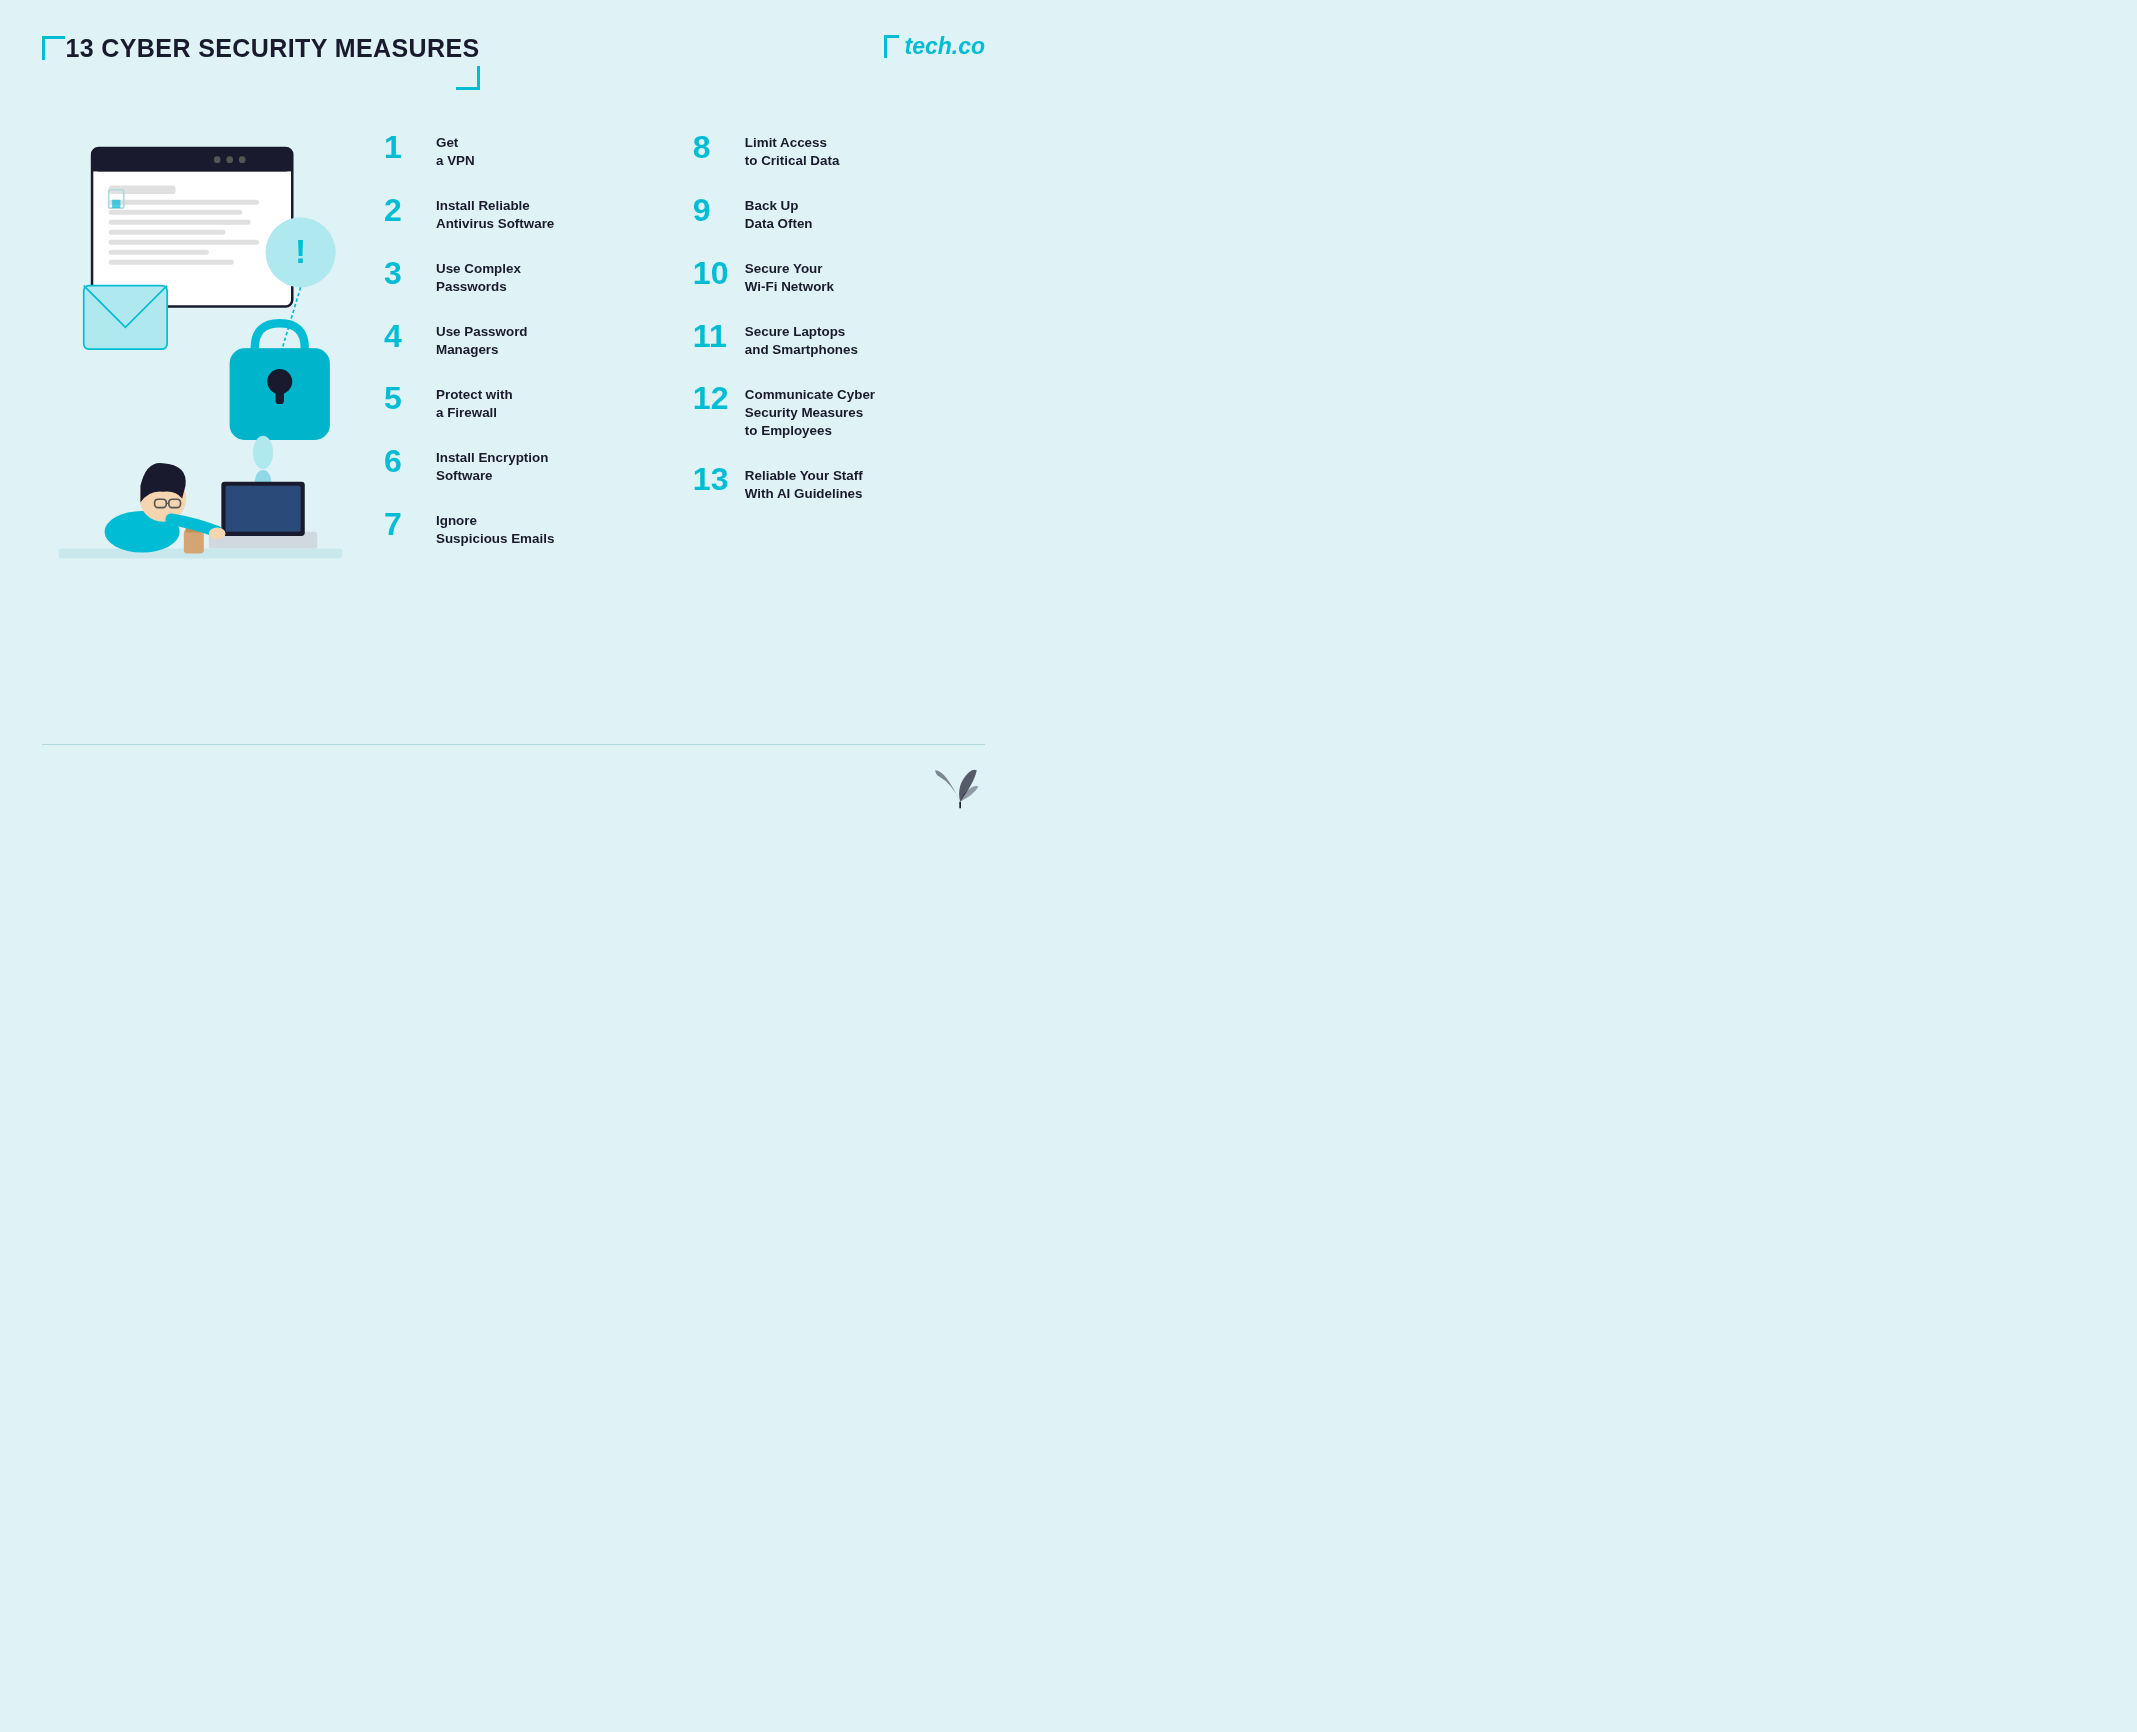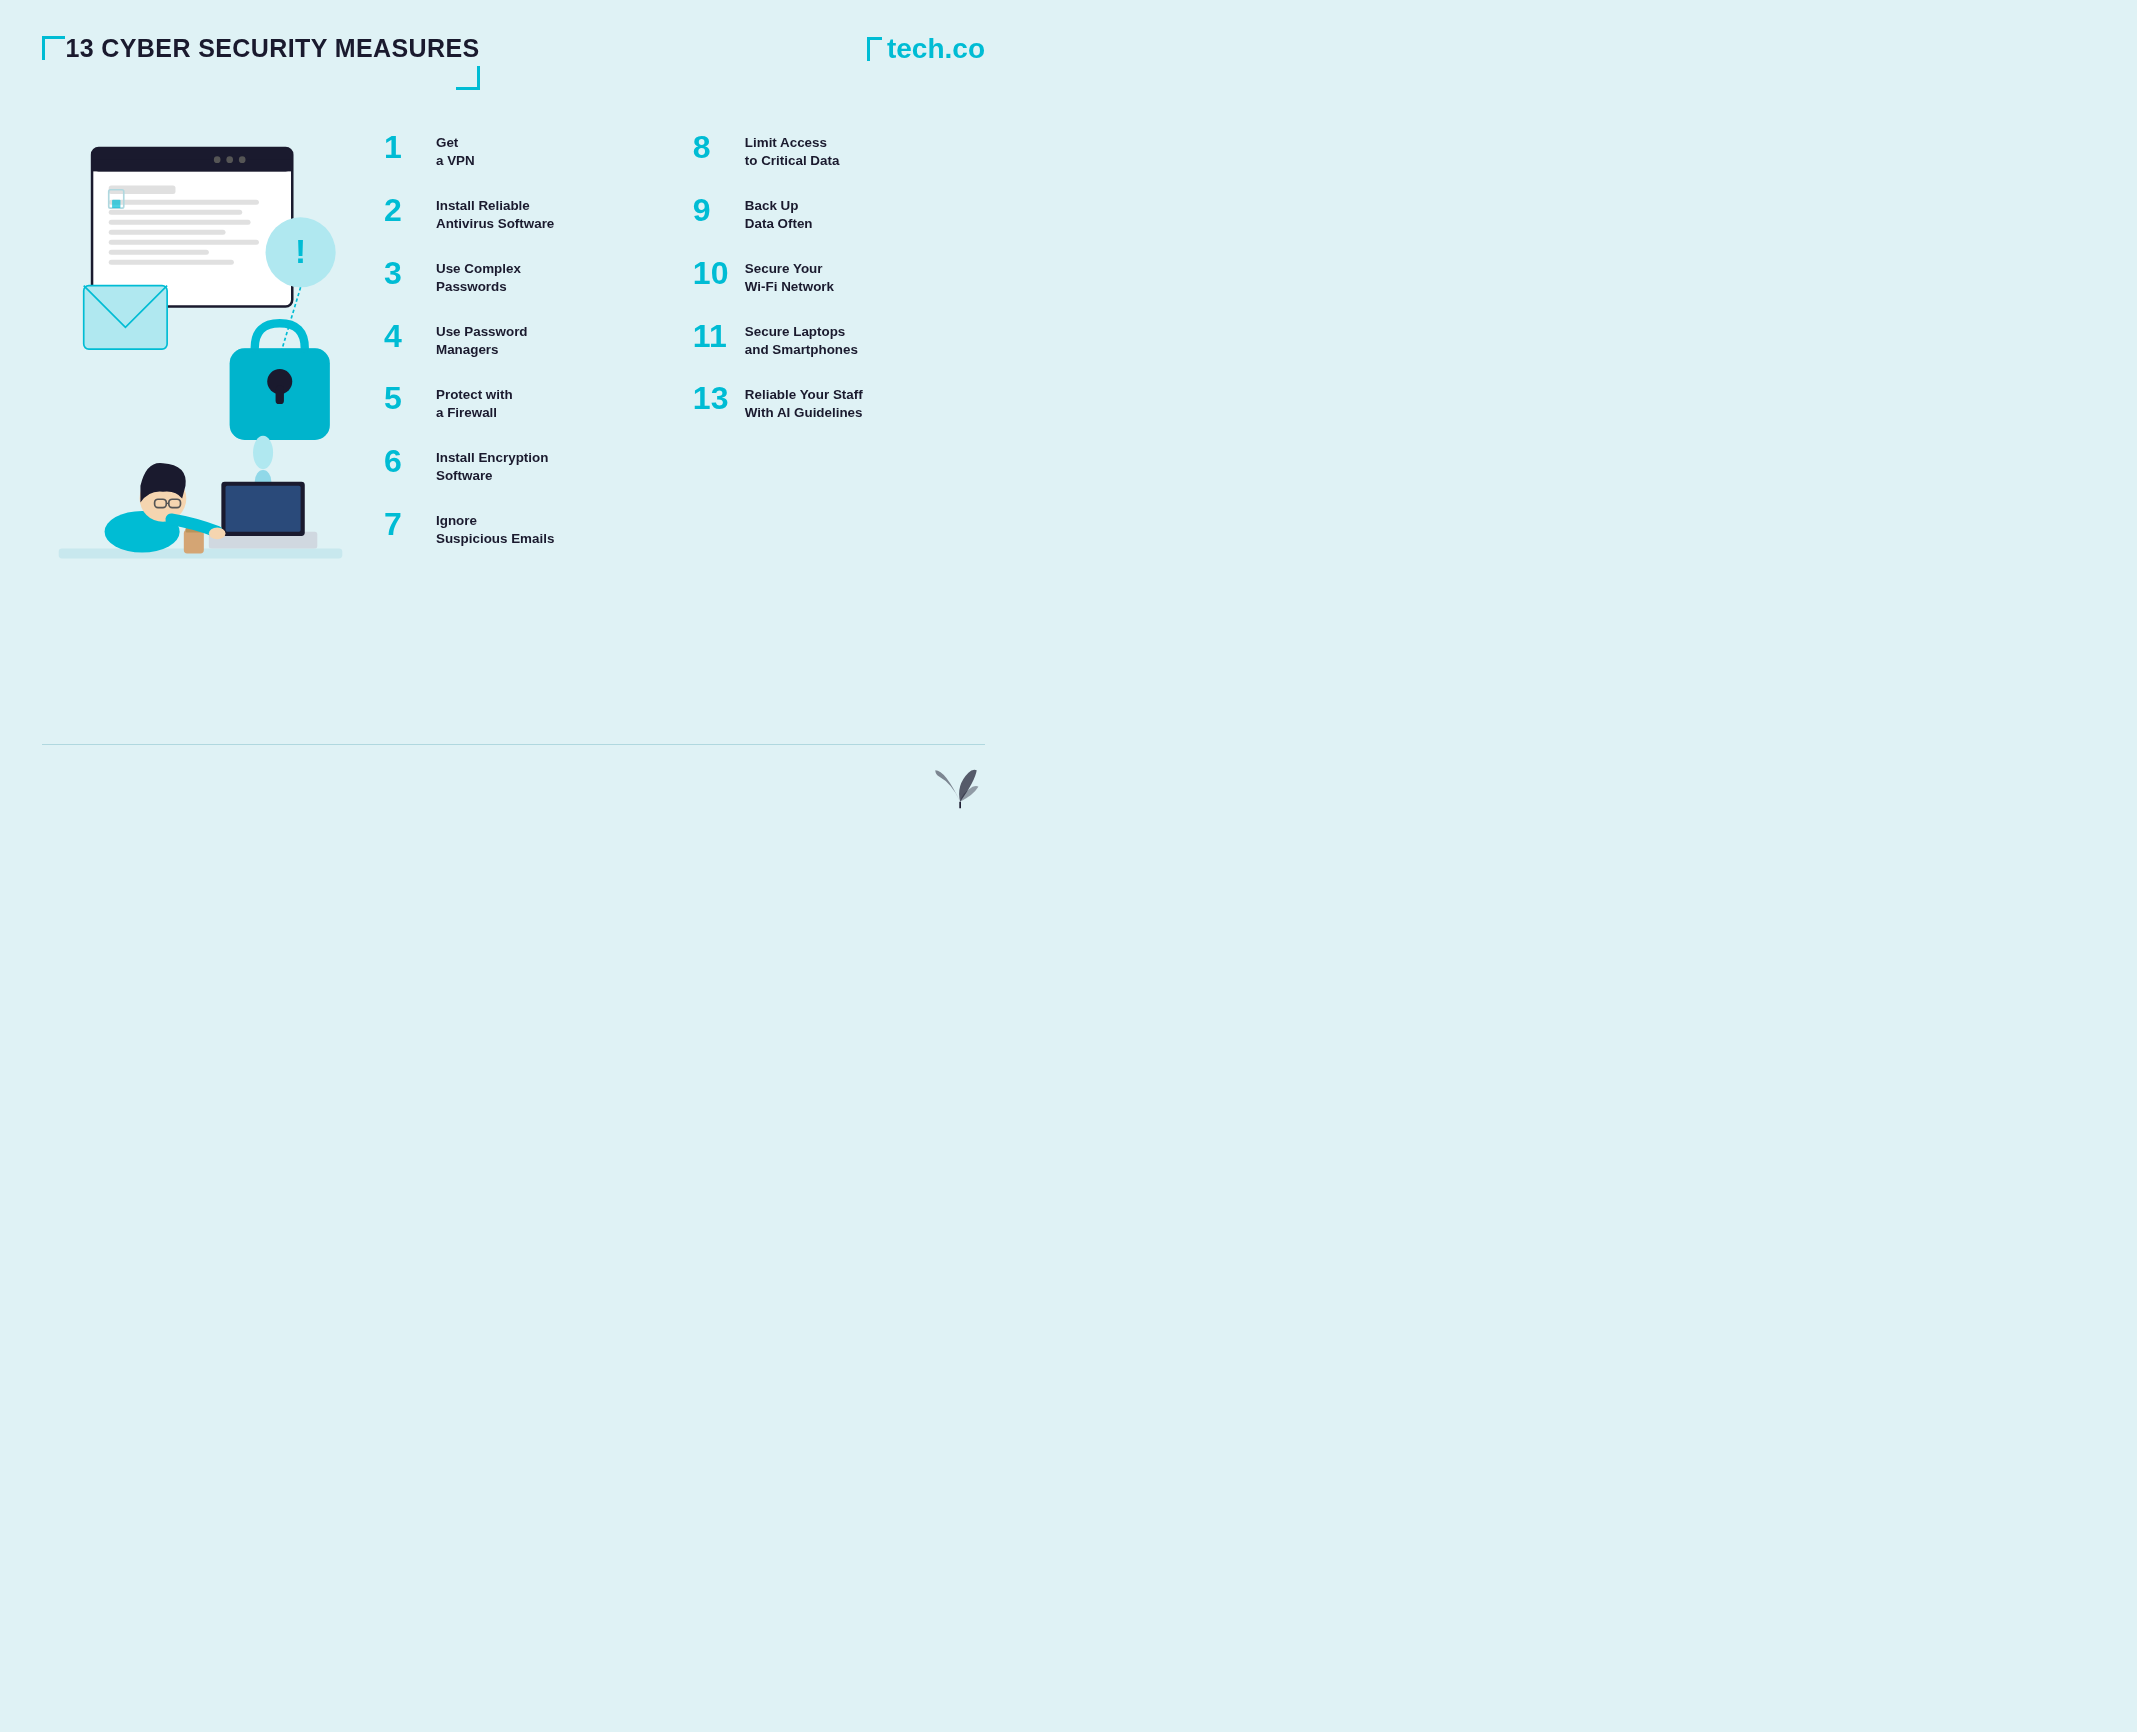--- a/index.html
+++ b/index.html
@@ -76,23 +76,24 @@
 
     .logo-bracket {
       width: 15px;
       height: 23.4px;
       border-top: 3.3px solid #00bcd4;
       border-left: 3.3px solid #00bcd4;
       margin-right: 3.3px;
     }
 
     .logo-text {
-      font-size: 28px;
+      font-size: 23px;
       font-weight: 900;
       color: #1a1a2e;
+      font-style: italic;
     }
 
     .logo-text span {
       color: #00bcd4;
     }
 
     
     .main-content {
       display: flex;
       gap: 25px;
@@ -338,20 +339,28 @@
           </div>
         </div>
         <div class="list-item">
           <span class="item-number">11</span>
           <div class="item-text">
             <span class="item-label" style="white-space: pre-line;">Secure Laptops
 and Smartphones</span>
           </div>
         </div>
         <div class="list-item">
+          <span class="item-number">12</span>
+          <div class="item-text">
+            <span class="item-label" style="white-space: pre-line;">Communicate Cyber
+Security Measures
+to Employees</span>
+          </div>
+        </div>
+        <div class="list-item">
           <span class="item-number">13</span>
           <div class="item-text">
             <span class="item-label" style="white-space: pre-line;">Reliable Your Staff
 With AI Guidelines</span>
           </div>
         </div>
       </div>
   </div>
 
 </div>

